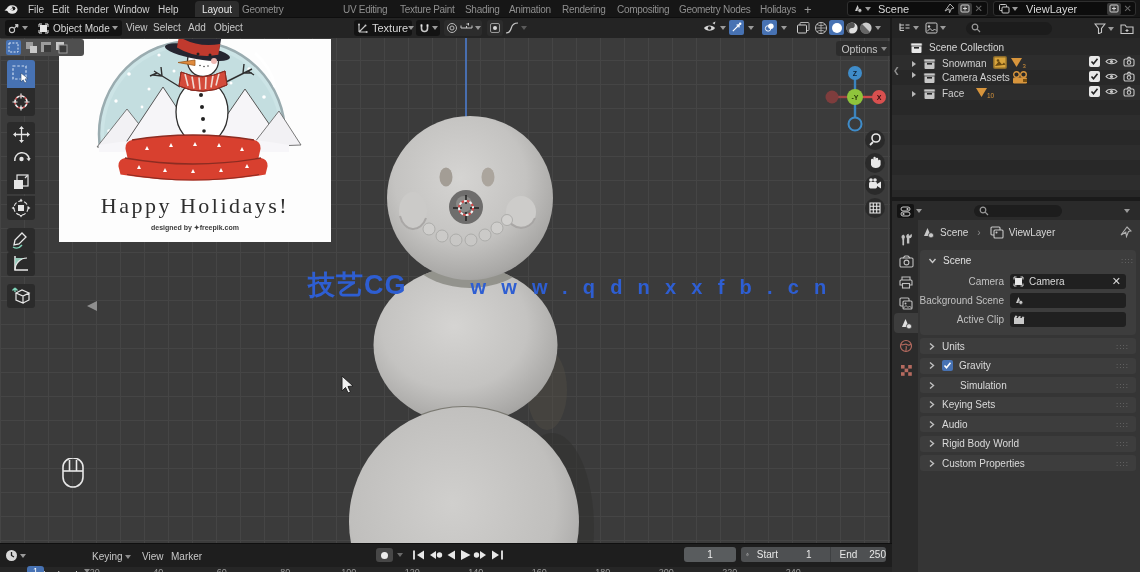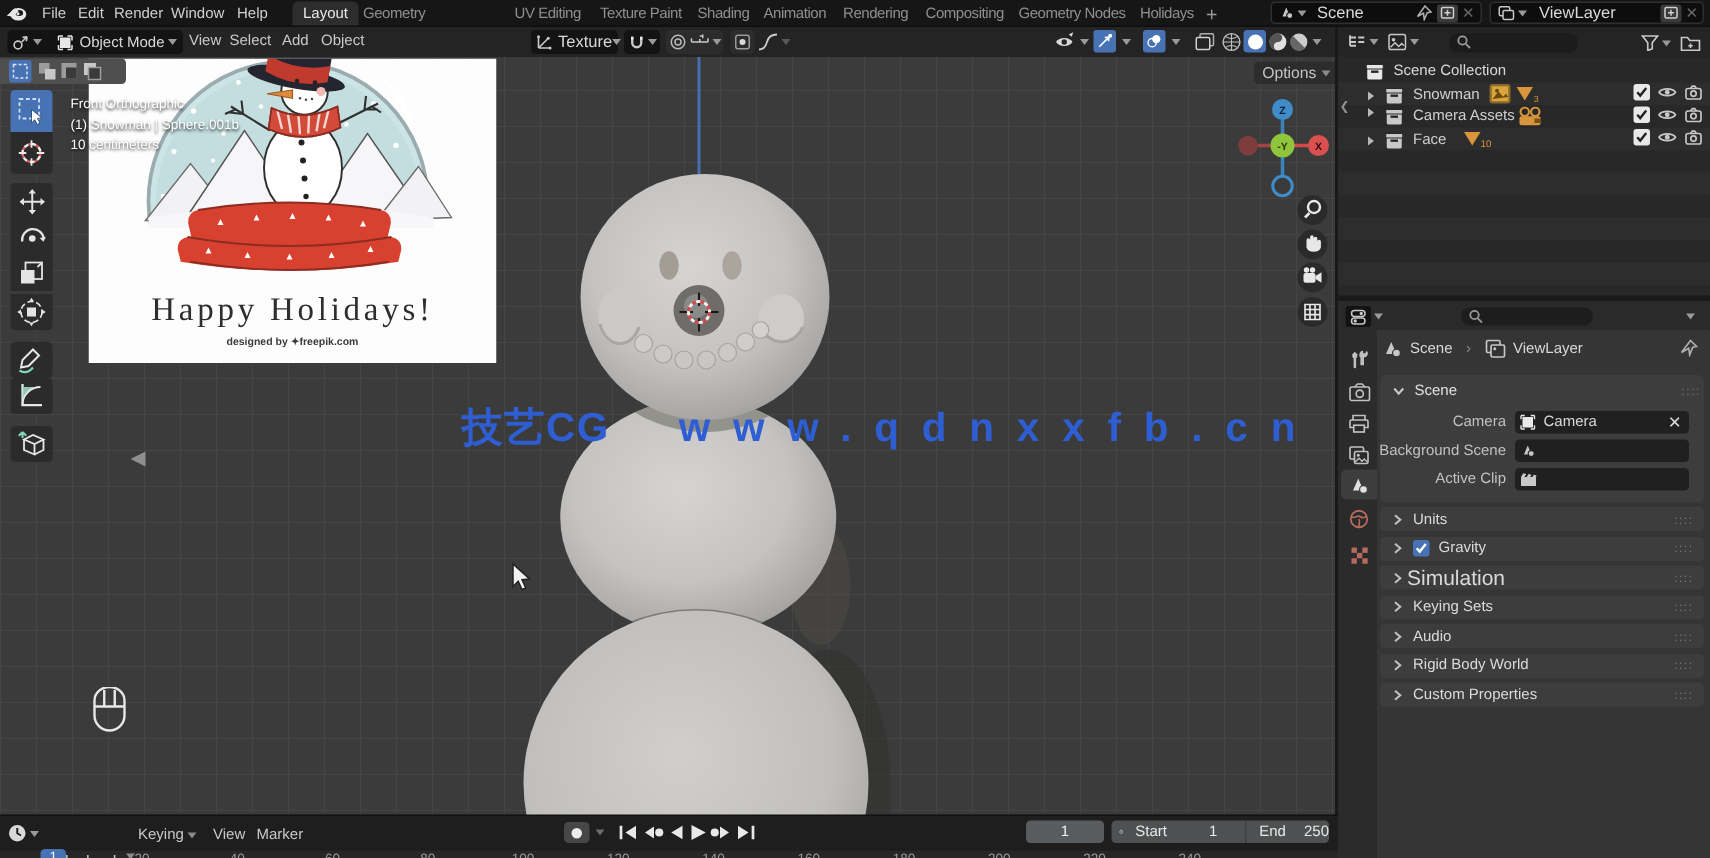--- a/index.html
+++ b/index.html
@@ -396,25 +396,22 @@
           <path d="M106 129 l2 4 l-4 0 Z"></path>
           <path d="M134 130 l2 4 l-4 0 Z"></path>
           <path d="M162 129 l2 4 l-4 0 Z"></path>
           <path d="M188 125 l2 4 l-4 0 Z"></path>
       </g>
     </svg>
 
     <div class="abs" style="left:59px;top:155px;width:272px;text-align:center;color:#2e2e2e;font-family:'Liberation Serif',serif;font-size:22px;letter-spacing:2.5px;">Happy Holidays!</div>
     <div class="abs" style="left:59px;top:186px;width:272px;text-align:center;color:#3a3a3a;font-size:7px;font-weight:bold;">designed by ✦freepik.com</div>
 
-    <div class="abs" style="left:47px;top:25px;color:#ffffff;font-size:9px;text-shadow:0 1px 2px rgba(0,0,0,0.85);line-height:13.5px;z-index:5;">
-      Front Orthographic<br>(1) Snowman | Sphere.001b<br>10 centimeters
-    </div>
-
-    <div class="abs" style="left:308px;top:229px;color:#2e5ed2;font-size:27px;font-weight:bold;white-space:nowrap;letter-spacing:1px;">技艺CG<span style="font-size:27px;letter-spacing:15.2px;margin-left:46px;">www.qdnxxfb.cn</span></div>
+
+    <div class="abs" style="left:308px;top:229px;color:#2e5ed2;font-size:27px;font-weight:bold;white-space:nowrap;letter-spacing:1px;">技艺CG<span style="font-size:20px;letter-spacing:15.2px;margin-left:64px;">www.qdnxxfb.cn</span></div>
 
     <svg class="abs" style="left:820px;top:2px;" width="70" height="190" viewBox="0 0 70 190">
       <line x1="35" y1="37" x2="35" y2="57" stroke="#3b83bd" stroke-width="2.4"></line>
       <line x1="35" y1="57" x2="12" y2="57" stroke="#a04545" stroke-width="2.4"></line>
       <line x1="35" y1="57" x2="57" y2="57" stroke="#d04a4a" stroke-width="2.4"></line>
       <line x1="35" y1="57" x2="35" y2="82" stroke="#3b83bd" stroke-width="2.4"></line>
       <circle cx="35" cy="33" r="7" fill="#3f8cc9"></circle>
       <text x="35" y="36" font-size="7" fill="#0e2336" text-anchor="middle" font-weight="bold">Z</text>
       <circle cx="12" cy="57" r="6.5" fill="#7e3d3d"></circle>
       <circle cx="59" cy="57" r="7" fill="#d8504f"></circle>
@@ -836,21 +833,21 @@
           <path d="M1.5 4.5 l2 2.2 l4 -5" fill="none" stroke="#fff" stroke-width="1.6"></path>
         </svg>
       </span>
       <span style="margin-left:6px;color:#dadada;font-size:10px;">Gravity</span>
       <span style="margin-left:auto;margin-right:7px;color:#7a7a7a;font-size:8px;letter-spacing:1px;">::::</span>
     </div>
   <div class="abs" style="left:920px;top:377px;width:216px;height:16px;background:#3d3d3d;border-radius:3px;display:flex;align-items:center;">
       <svg style="margin-left:7px;" width="9" height="9" viewBox="0 0 9 9">
         <path d="M3 1.5 L6.5 4.5 L3 7.5" fill="none" stroke="#c0c0c0" stroke-width="1.4"></path>
       </svg>
-      <span style="margin-left:2px;color:#dadada;font-size:14px;">Simulation</span>
+      <span style="margin-left:24px;color:#dadada;font-size:10px;">Simulation</span>
       <span style="margin-left:auto;margin-right:7px;color:#7a7a7a;font-size:8px;letter-spacing:1px;">::::</span>
     </div>
   <div class="abs" style="left:920px;top:396.5px;width:216px;height:16px;background:#3d3d3d;border-radius:3px;display:flex;align-items:center;">
       <svg style="margin-left:7px;" width="9" height="9" viewBox="0 0 9 9">
         <path d="M3 1.5 L6.5 4.5 L3 7.5" fill="none" stroke="#c0c0c0" stroke-width="1.4"></path>
       </svg>
       <span style="margin-left:6px;color:#dadada;font-size:10px;">Keying Sets</span>
       <span style="margin-left:auto;margin-right:7px;color:#7a7a7a;font-size:8px;letter-spacing:1px;">::::</span>
     </div>
   <div class="abs" style="left:920px;top:416px;width:216px;height:16px;background:#3d3d3d;border-radius:3px;display:flex;align-items:center;">

